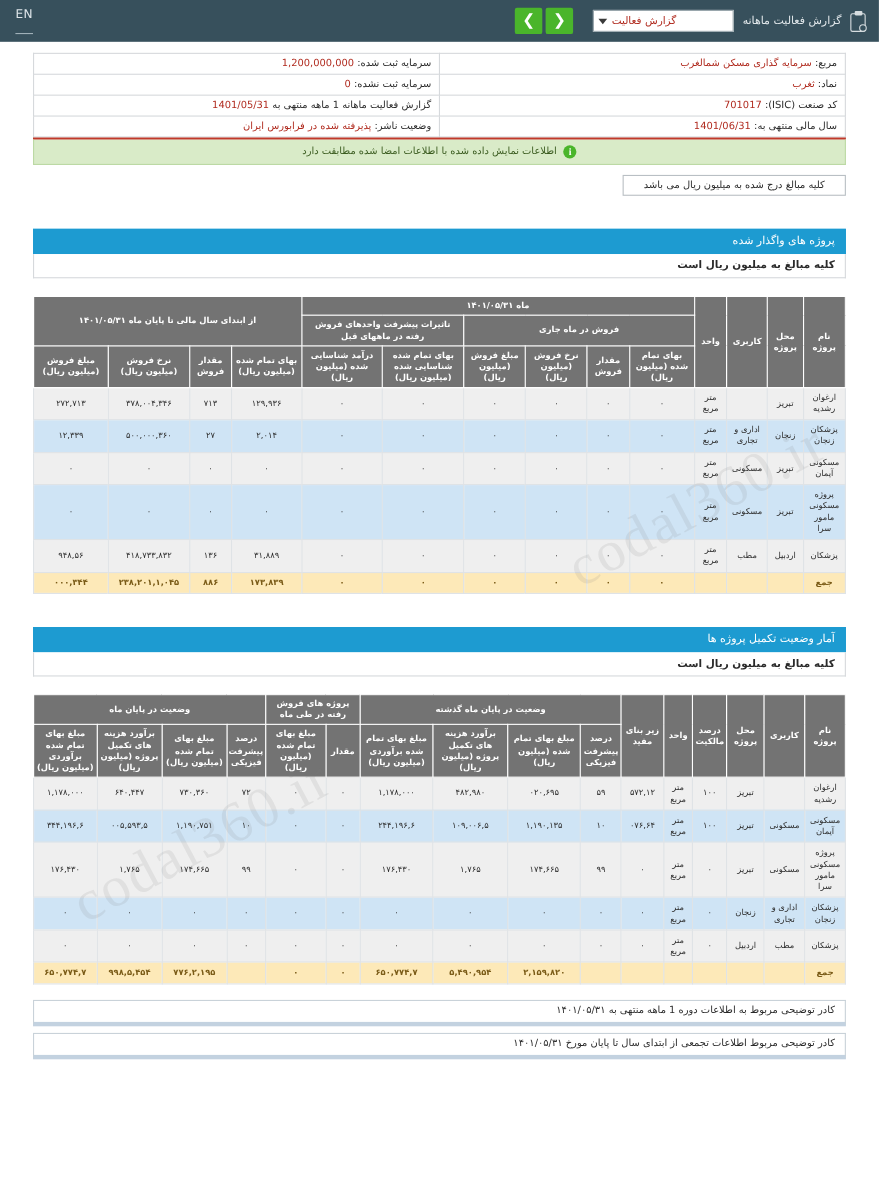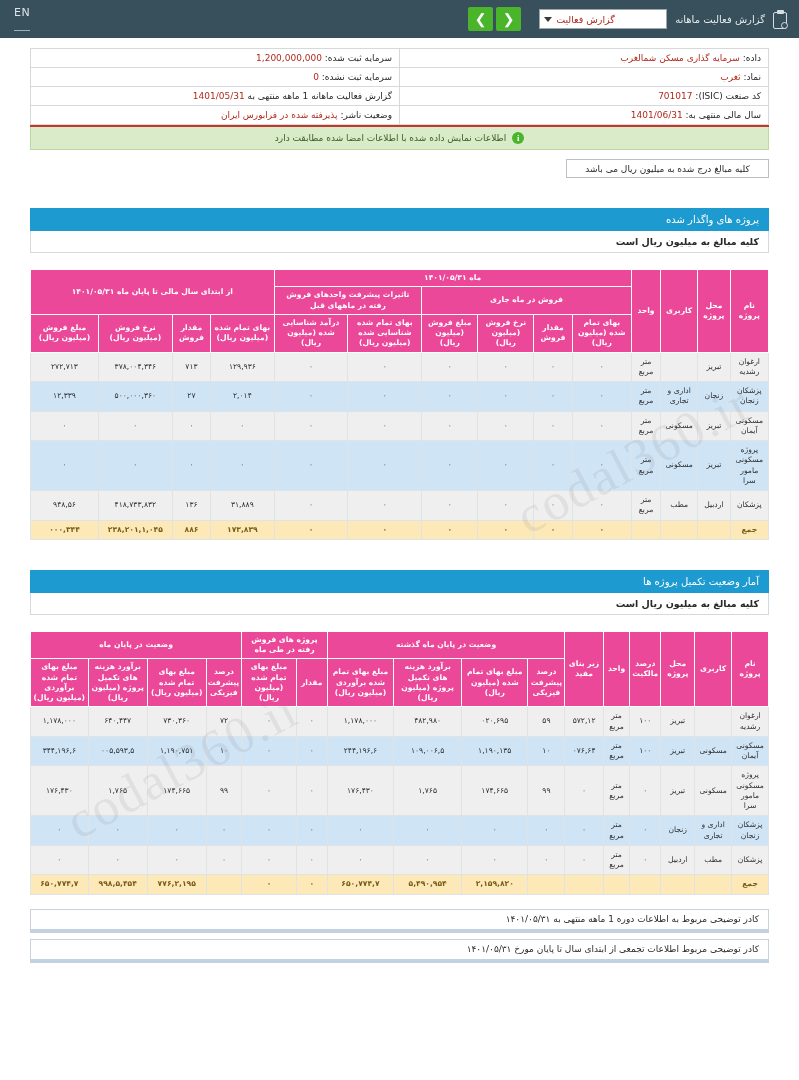--- a/index.html
+++ b/index.html
@@ -165,21 +165,21 @@
   }
 
   
   .dt {
     width: 100%;
     border-collapse: collapse;
     table-layout: fixed;
     margin-top: 16px;
   }
   .dt th {
-    background: #ec4899;
+    background: #737373;
     color: #ffffff;
     border: 1px solid #ffffff;
     font-size: 7.6px;
     font-weight: bold;
     padding: 3px 2px;
     line-height: 1.35;
     text-align: center;
     vertical-align: middle;
   }
   .dt td {
@@ -251,21 +251,21 @@
   </div>
   <div class="en-toggle">EN</div>
 </div>
 
 <div class="page">
 
   <table class="info-table">
     <tbody>
         <tr>
       <td class="right-cell">
-        <span class="lbl">داده:</span>
+        <span class="lbl">مربع:</span>
         <span class="red">سرمایه گذاری مسکن شمالغرب</span>
       </td>
       <td>
         <span class="lbl">سرمایه ثبت شده:</span>
         <span class="red">1,200,000,000</span>
       </td>
     </tr>
     <tr>
       <td class="right-cell">
         <span class="lbl">نماد:</span>

